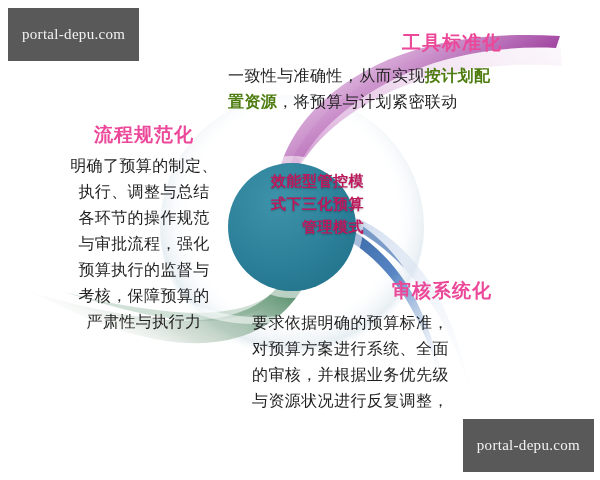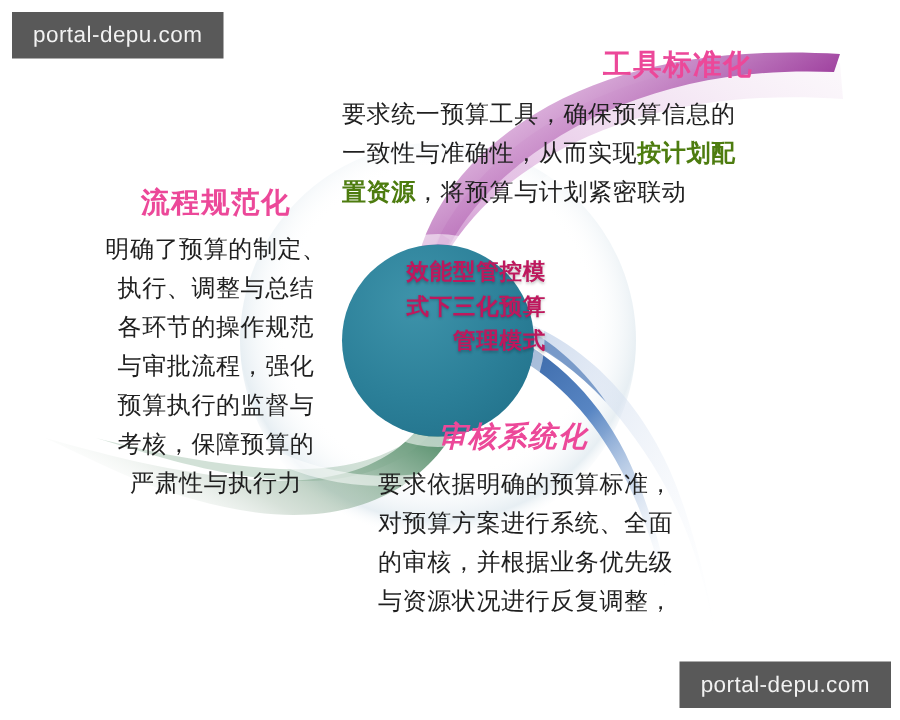--- a/index.html
+++ b/index.html
@@ -44,39 +44,39 @@
   #lobe-tool .head{font-size:19px;text-align:center;margin:0 0 7px 88px;}
   #lobe-tool .body{font-size:16px;line-height:26px;text-align:left;}
 
   
   #lobe-flow{left:58px;top:122px;width:172px;}
   #lobe-flow .head{font-size:19px;text-align:center;margin-bottom:5px;}
   #lobe-flow .body{font-size:16px;line-height:26px;text-align:center;}
 
   
   #lobe-audit{left:252px;top:278px;width:340px;}
-  #lobe-audit .head{font-size:19px;text-align:left;margin:0 0 6px 40px;font-style:italic;}
+  #lobe-audit .head{font-size:19px;text-align:center;margin:0 0 6px 40px;}
   #lobe-audit .body{font-size:16px;line-height:26px;text-align:left;}
 
   .hl-red{color:#4d7c0f;font-weight:bold;}
   .blurred{
     color:#2a2a2a;
     filter:blur(0.6px);
     background:linear-gradient(90deg,#555 0 18%,transparent 18% 22%,#555 22% 46%,
                transparent 46% 52%,#555 52% 74%,transparent 74% 80%,#555 80% 100%);
     -webkit-background-clip:text;background-clip:text;
     opacity:.85;letter-spacing:1px;
   }
 
   
   .watermark{
     position:absolute;background:#595959;color:#f2f2f2;
-    font-family:Liberation Sans, sans-serif;
+    font-family:Liberation Serif, serif;
     font-size:15px;letter-spacing:.3px;
-    padding:7px 14px;white-space:nowrap;
+    padding:18px 14px;white-space:nowrap;
   }
   #wm-top{left:8px;top:8px;}
   #wm-bottom{right:6px;bottom:8px;}
 </style>
 </head>
 <body>
 
 <div id="stage">
 
   <svg id="swirl" viewBox="0 0 600 480">
@@ -144,21 +144,20 @@
   <div class="center-circle"></div>
   <div class="center-text">
     <div>效能型管控模</div>
     <div>式下三化预算</div>
     <div>管理模式</div>
   </div>
 
   <div class="lobe" id="lobe-tool">
     <div class="head">工具标准化</div>
     <div class="body">
-      <div>要求统一预算工具，确保预算信息的</div>
       <div><span>一致性与准确性，从而实现</span><span class="hl-red">按计划配</span></div>
       <div><span class="hl-red">置资源</span><span>，将预算与计划紧密联动</span></div>
     </div>
   </div>
 
   <div class="lobe" id="lobe-flow">
     <div class="head">流程规范化</div>
     <div class="body">
       <div>明确了预算的制定、</div>
       <div>执行、调整与总结</div>

